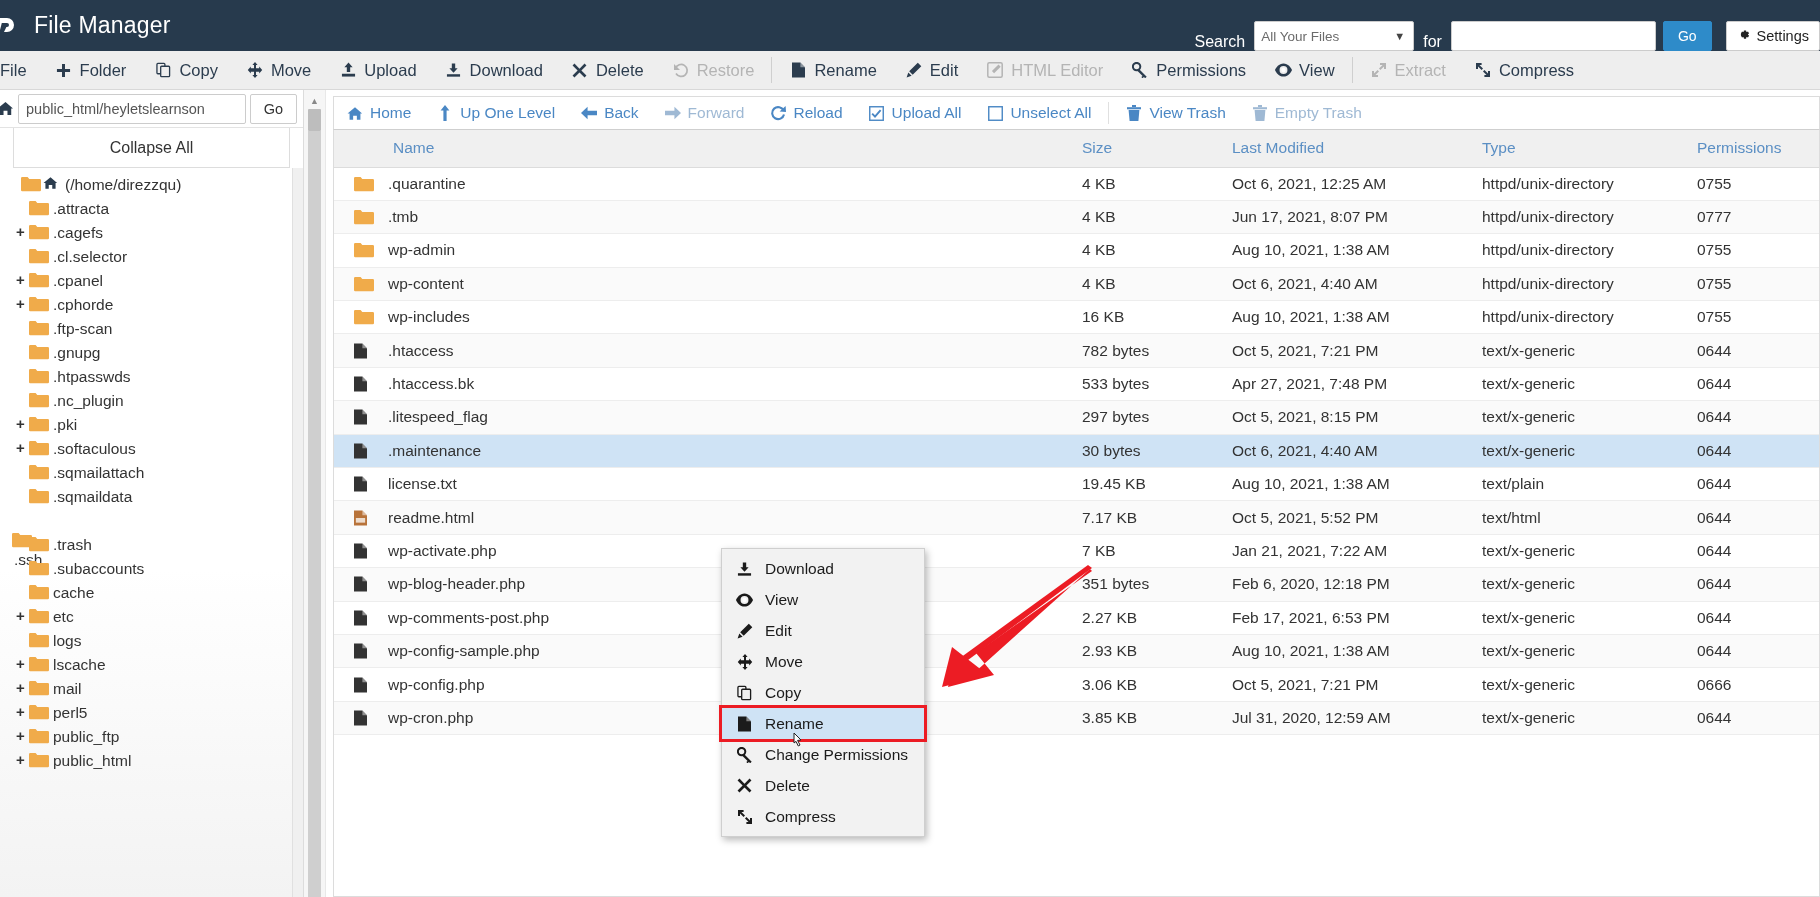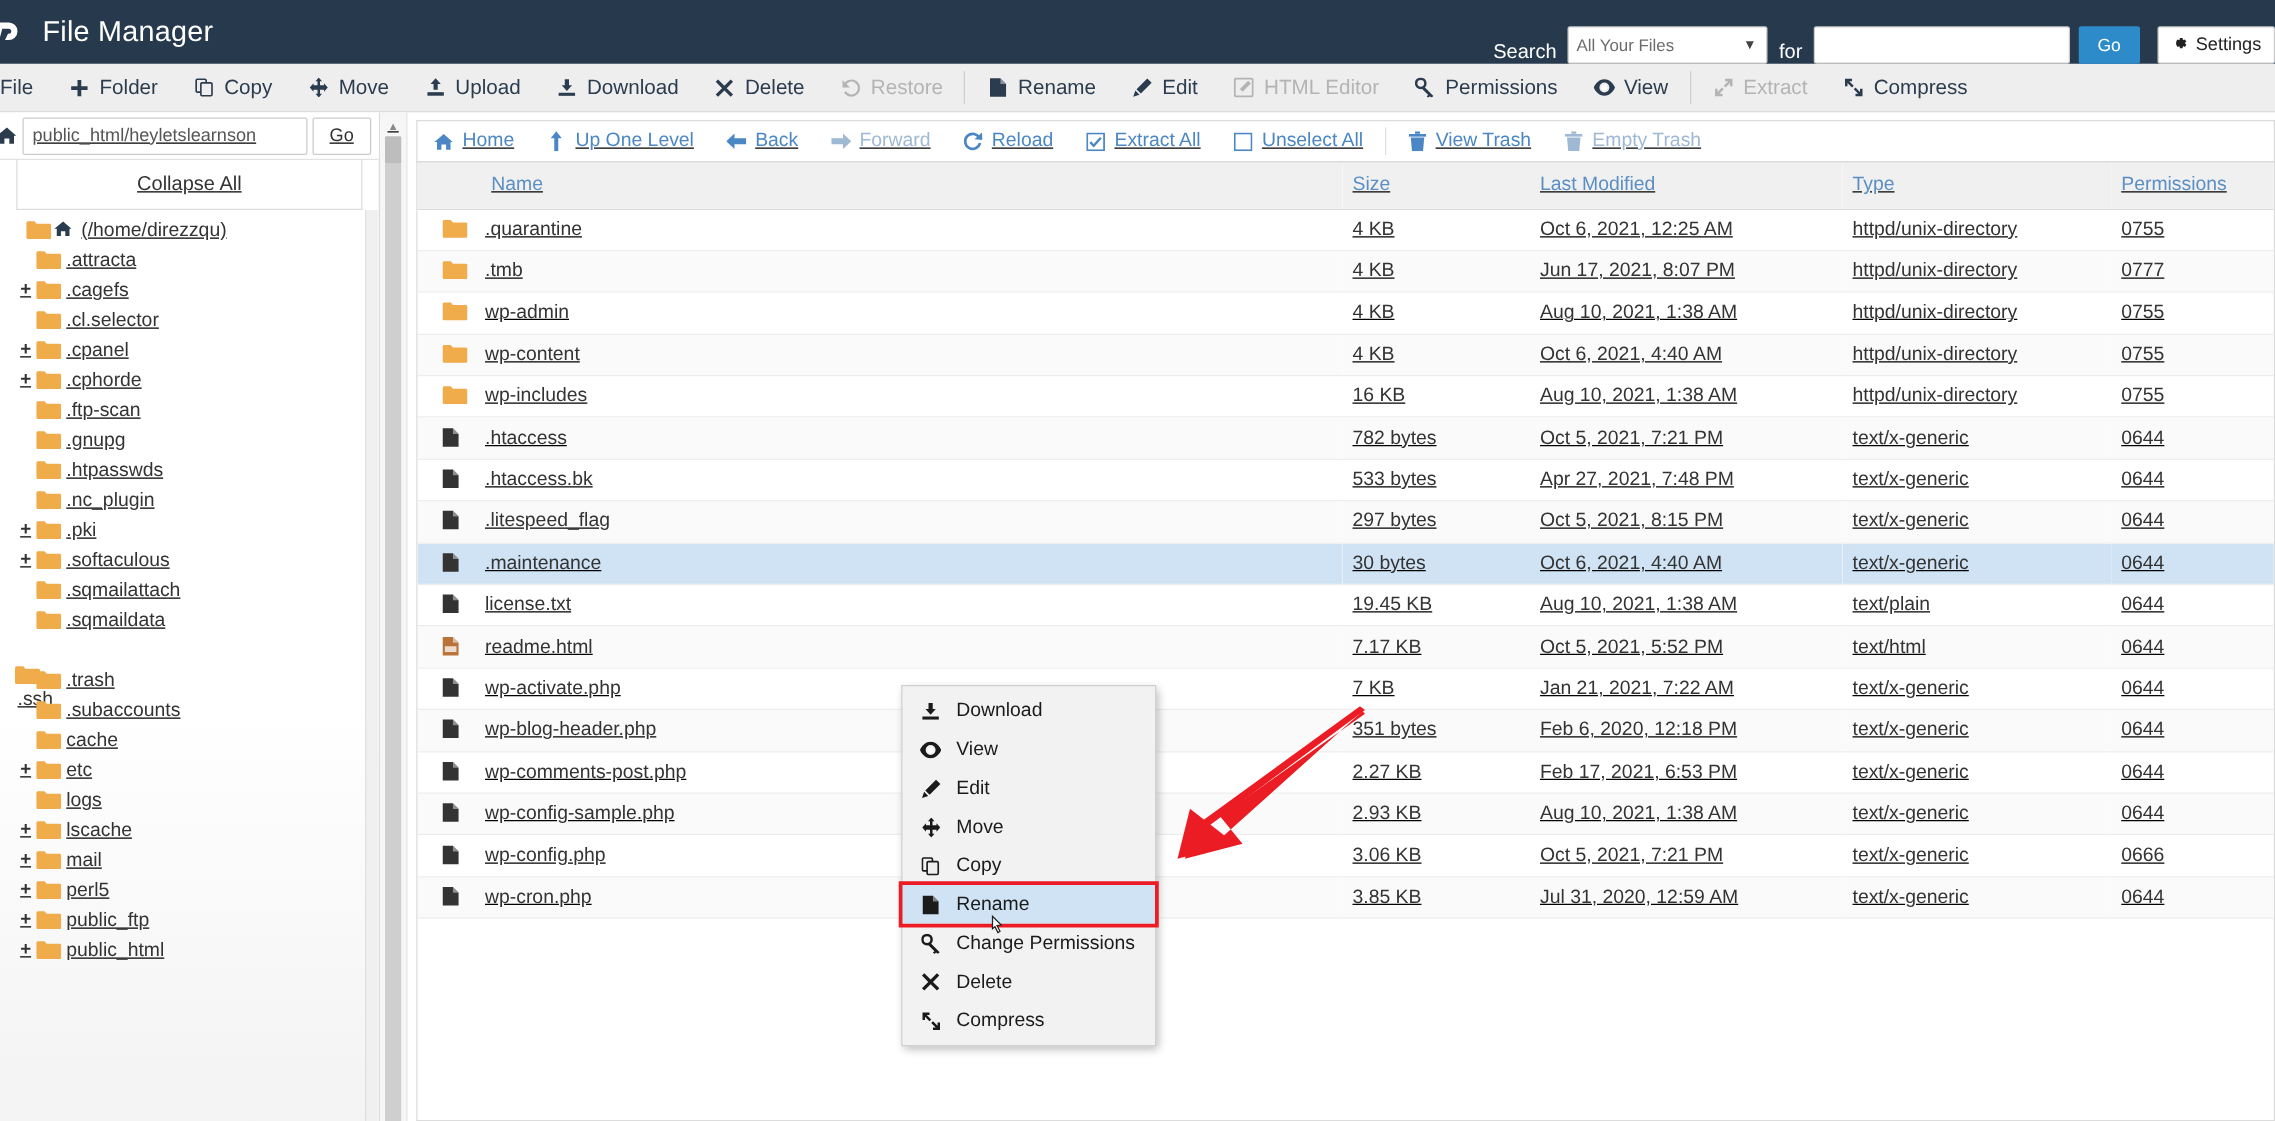--- a/index.html
+++ b/index.html
@@ -140,21 +140,20 @@
     margin: 0 3px;
     flex: 0 0 auto;
   }
   .tb-ico { display: inline-flex; align-items: center; justify-content: center; width: 18px; height: 18px; }
   .tb-ico svg { display: block; }
 
   
   .body-split {
     display: flex;
     height: calc(897px - 51px - 39px);
-    text-decoration: underline;
   }
 
   
   .left-pane {
     width: 304px;
     flex: 0 0 304px;
     background: #fff;
     border-right: 1px solid #dcdcdc;
     display: flex; flex-direction: column;
     position: relative;
@@ -324,21 +323,21 @@
     height: 33.4px;
     font-size: 15.5px;
     color: #333;
     border-bottom: 1px solid #ededed;
     padding: 0 8px;
     white-space: nowrap;
     overflow: hidden;
   }
   table.filetable tbody tr.alt td { background: #fafafa; }
   table.filetable tbody tr.selected td { background: #cfe3f5; }
-  .name-cell { display: flex; align-items: flex-start; gap: 14px; padding-left: 12px; }
+  .name-cell { display: flex; align-items: center; gap: 14px; padding-left: 12px; }
   .name-cell .ficon { width: 20px; flex: 0 0 20px; display:flex; align-items:center; }
   .col-size { width: 150px; }
   .col-mod  { width: 250px; }
   .col-type { width: 215px; }
   .col-perm { width: 130px; }
 
   
   .ctx-menu {
     position: absolute;
     left: 417px; top: 458px;
@@ -845,21 +844,21 @@
               </span>
               <span>Reload</span>
             </div>
             <div class="fn-item">
               <span class="fn-ico">
                 <svg width="15" height="15" viewBox="0 0 16 16">
                   <rect x="0.8" y="0.8" width="14.4" height="14.4" fill="none" stroke="currentColor" stroke-width="1.5"></rect>
                   <path fill="none" stroke="currentColor" stroke-width="2" d="M3.4 8.2l3 3.2 6-7"></path>
                 </svg>
               </span>
-              <span>Extract All</span>
+              <span>Upload All</span>
             </div>
             <div class="fn-item">
               <span class="fn-ico">
                 <svg width="15" height="15" viewBox="0 0 16 16">
                   <rect x="0.8" y="0.8" width="14.4" height="14.4" fill="none" stroke="currentColor" stroke-width="1.5"></rect>
                 </svg>
               </span>
               <span>Unselect All</span>
             </div>
             <div class="fn-sep"></div>

